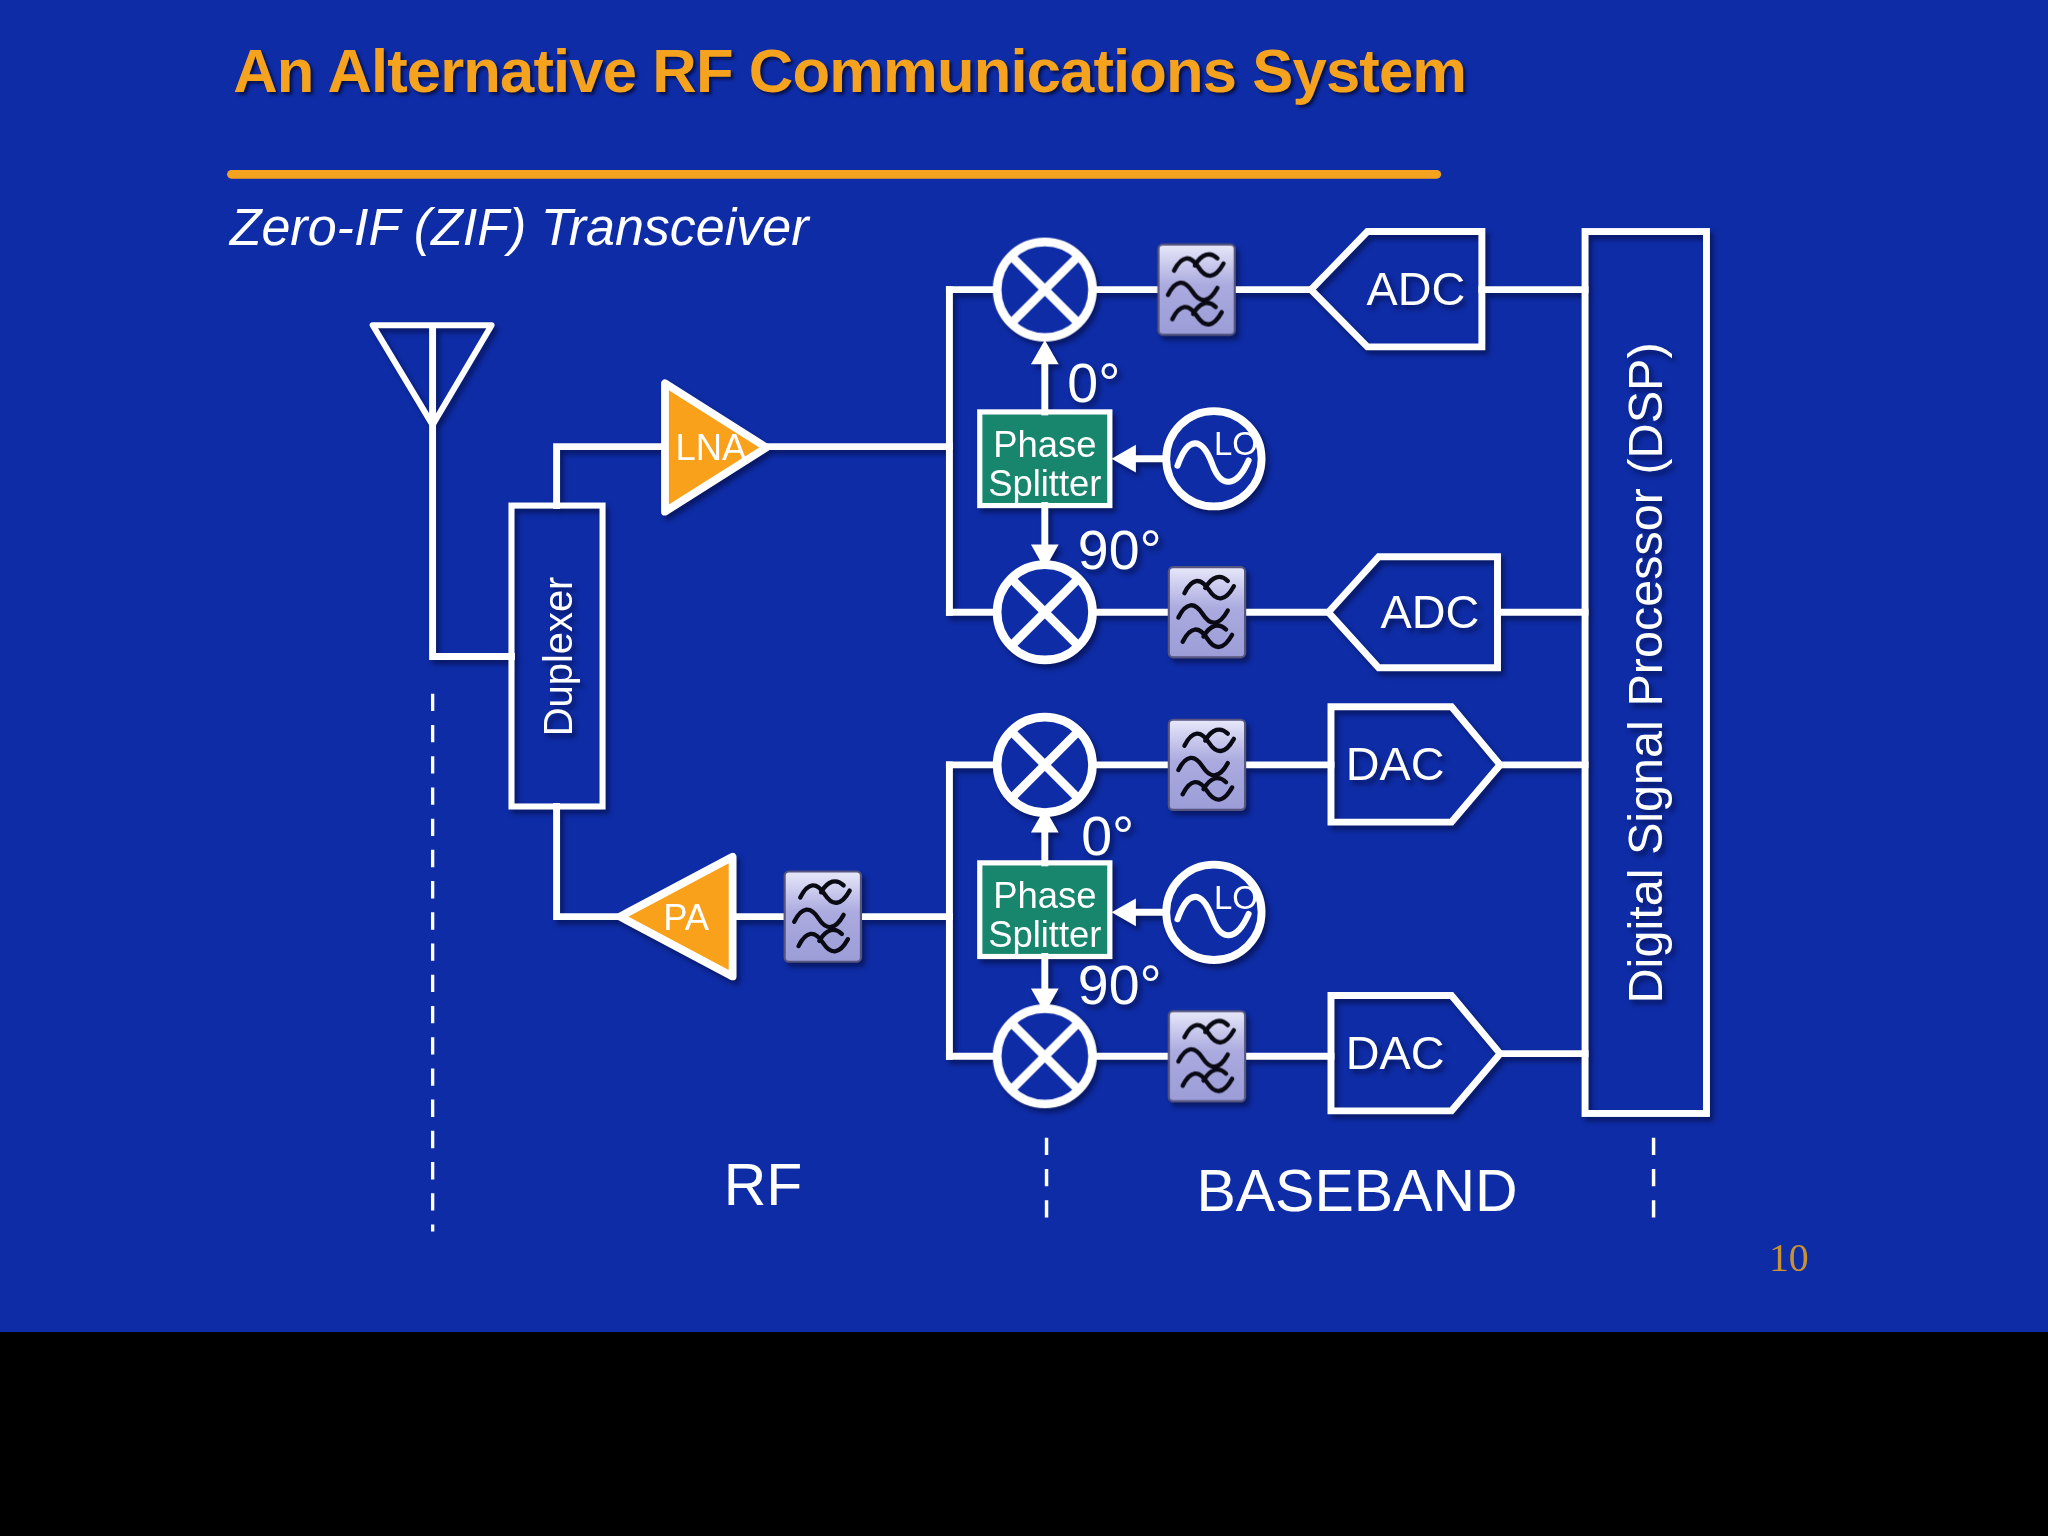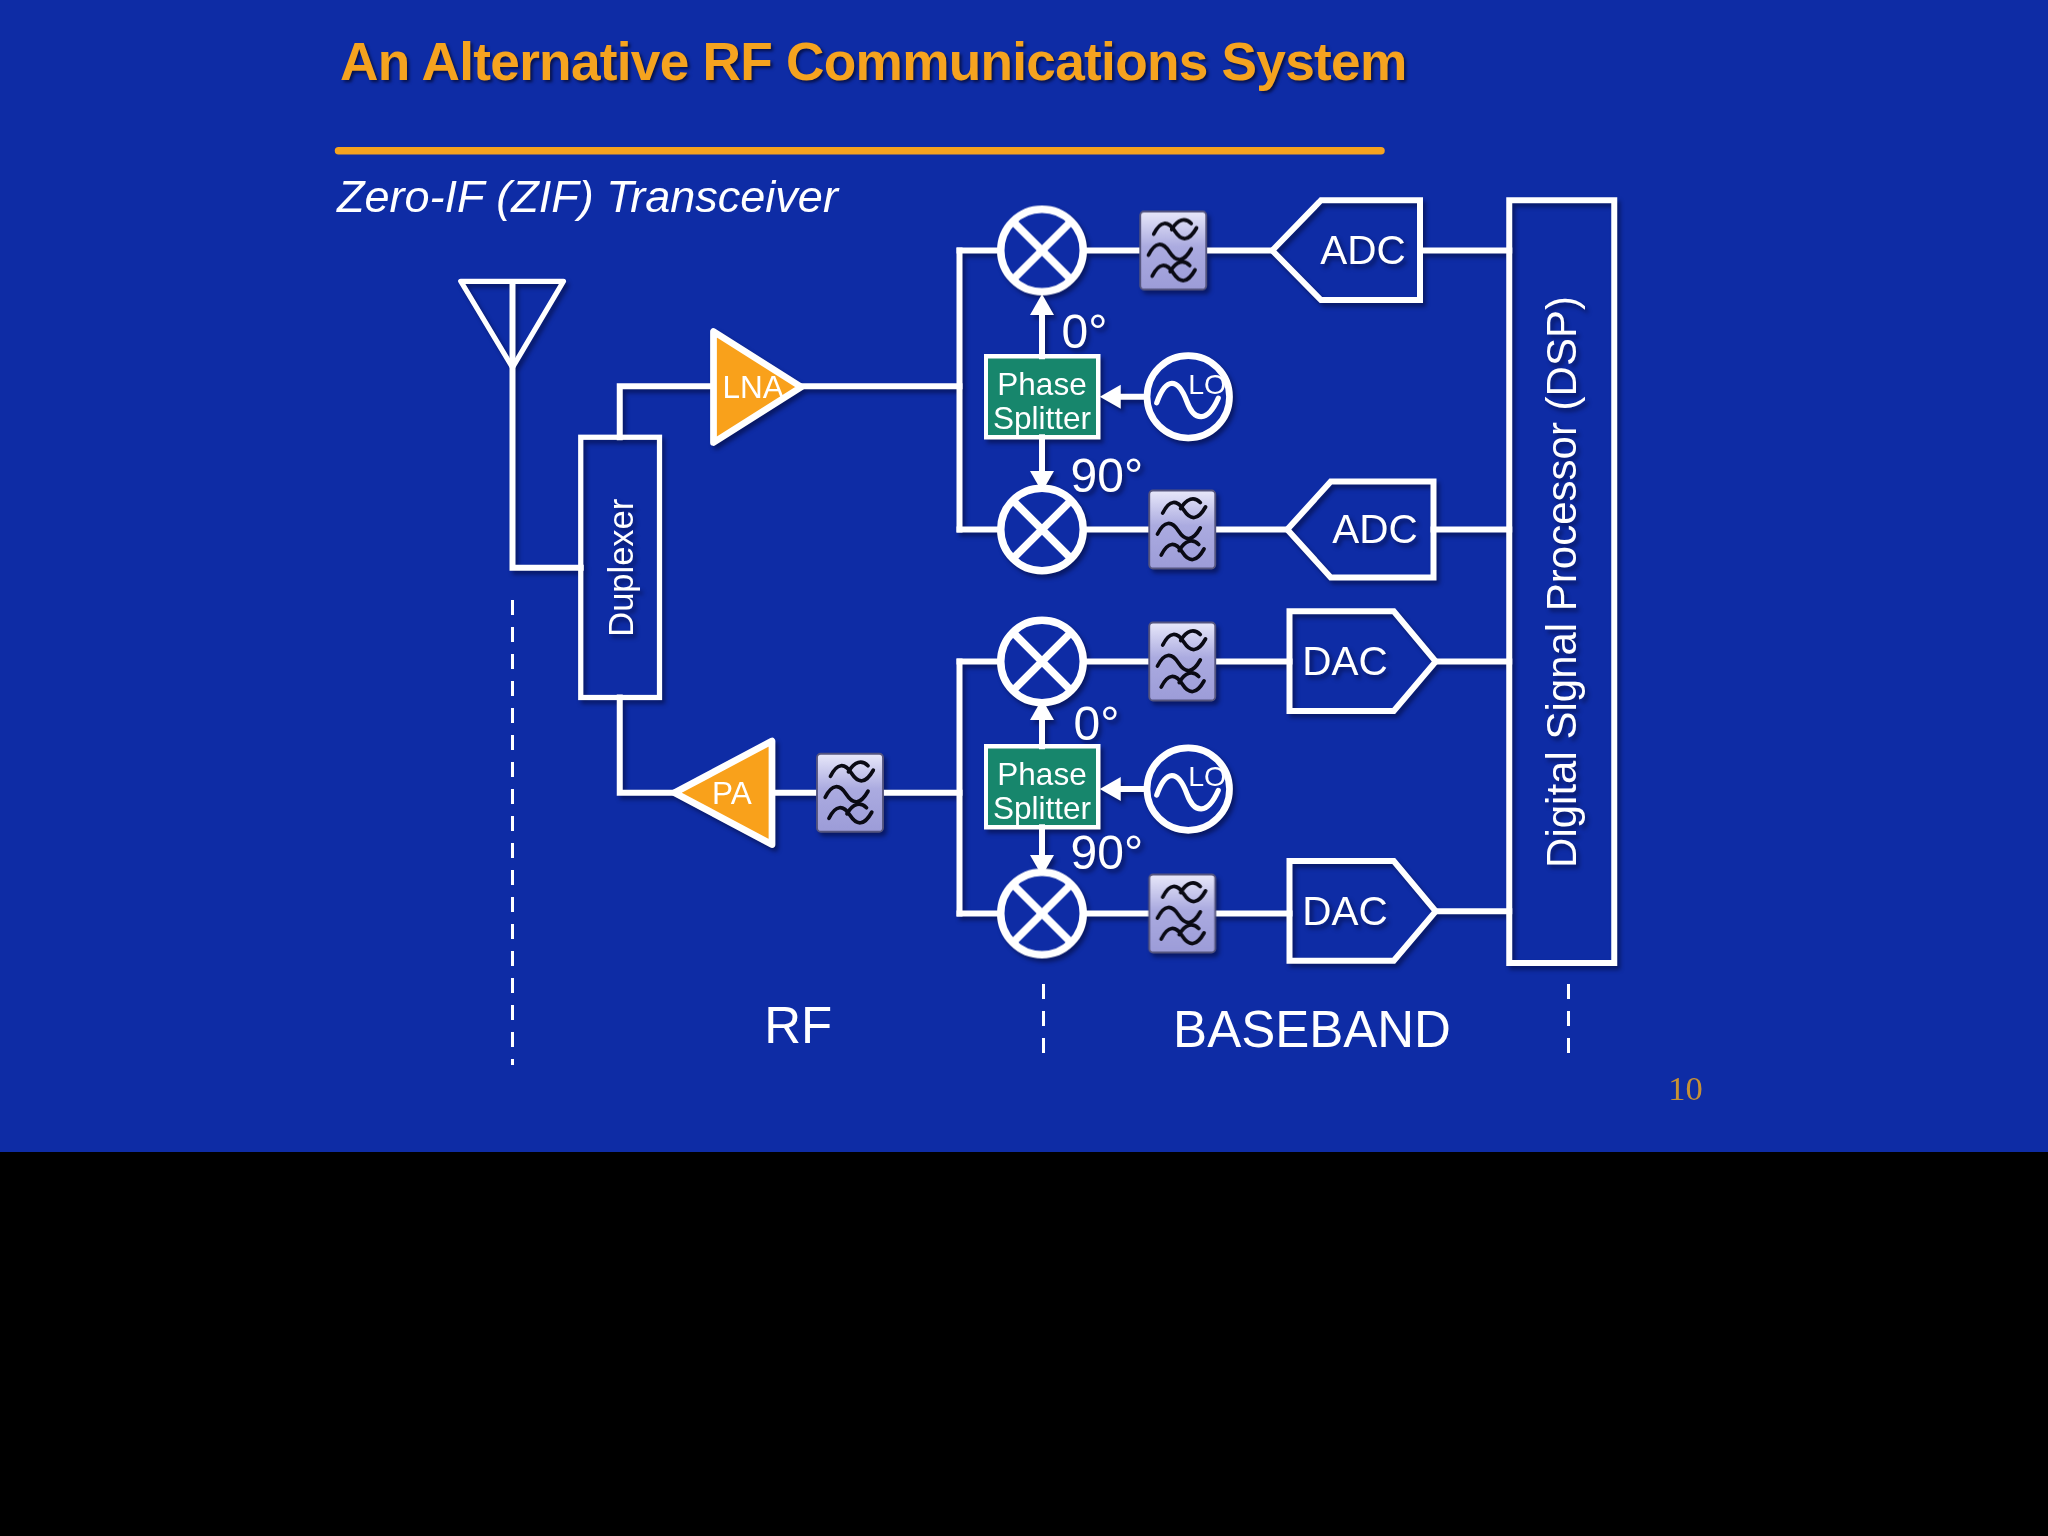--- a/index.html
+++ b/index.html
@@ -1,18 +1,18 @@
 <!DOCTYPE html>
 <html><head>
 <meta charset="utf-8">
 <style>
   html,body{margin:0;padding:0;background:#000;}
   .slide{
     position:relative;
-    width:2048px;height:1152px;
+    width:2048px;height:1332px;
     background:var(--c-bg,#0E2CA5);
     font-family:"Liberation Sans",sans-serif;
     overflow:hidden;
   }
   svg{display:block;width:100%;height:100%;}
   .diagram{filter:drop-shadow(4px 5px 3px rgba(0,0,25,.45));}
   .title-text{
     fill:var(--c-accent,#F5A31F);
     font-size:71px;font-weight:bold;letter-spacing:-1px;
     filter:drop-shadow(3px 3px 2px rgba(0,0,20,.6));

